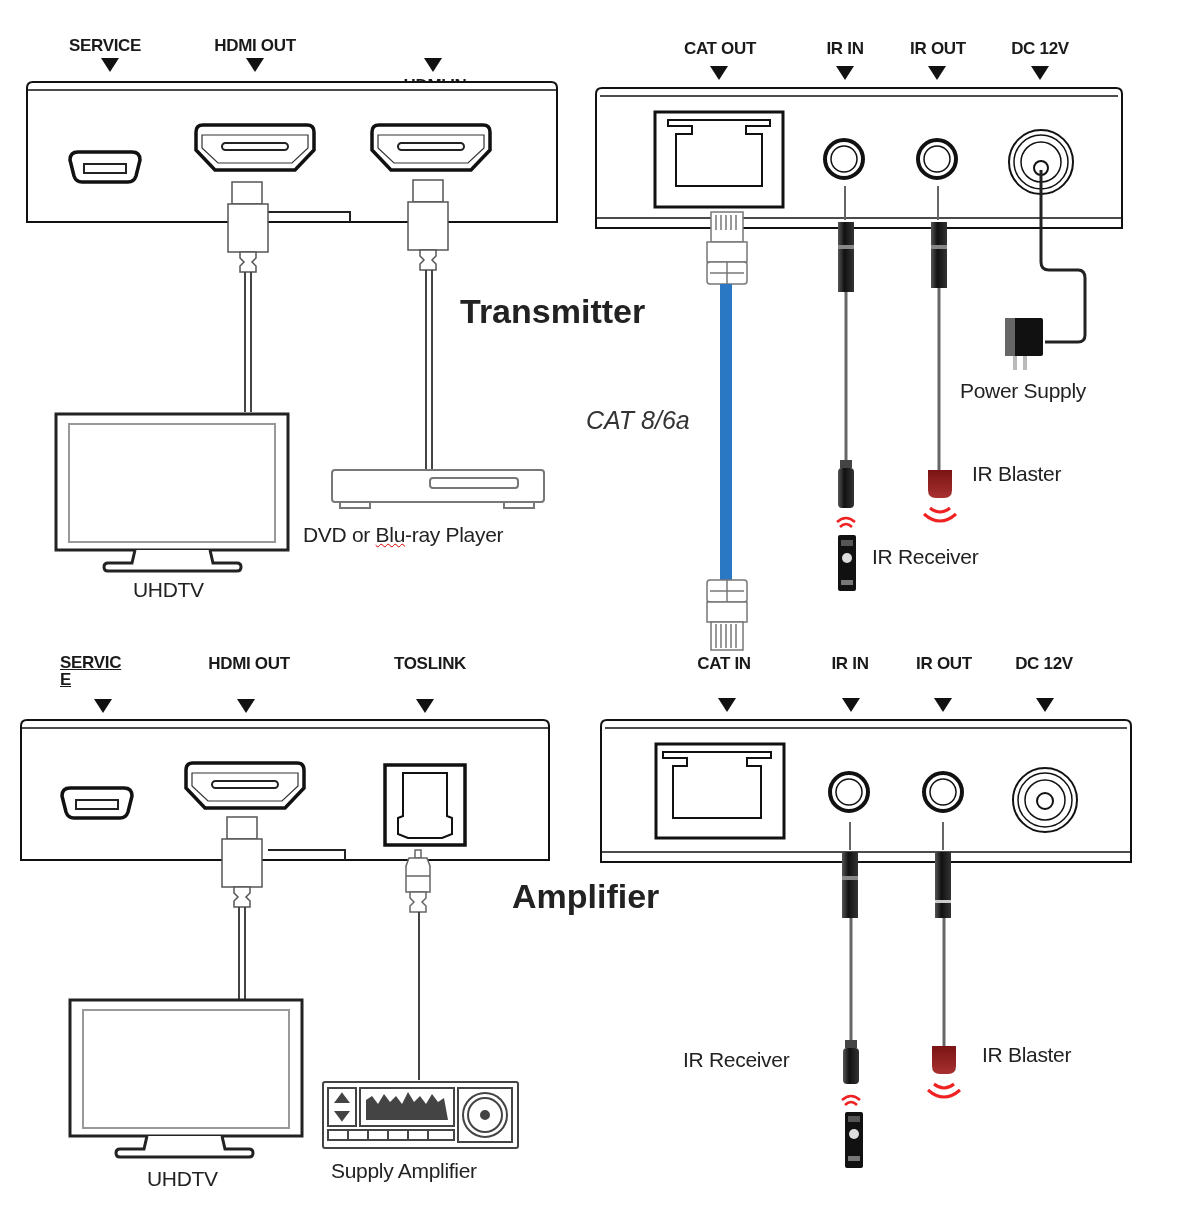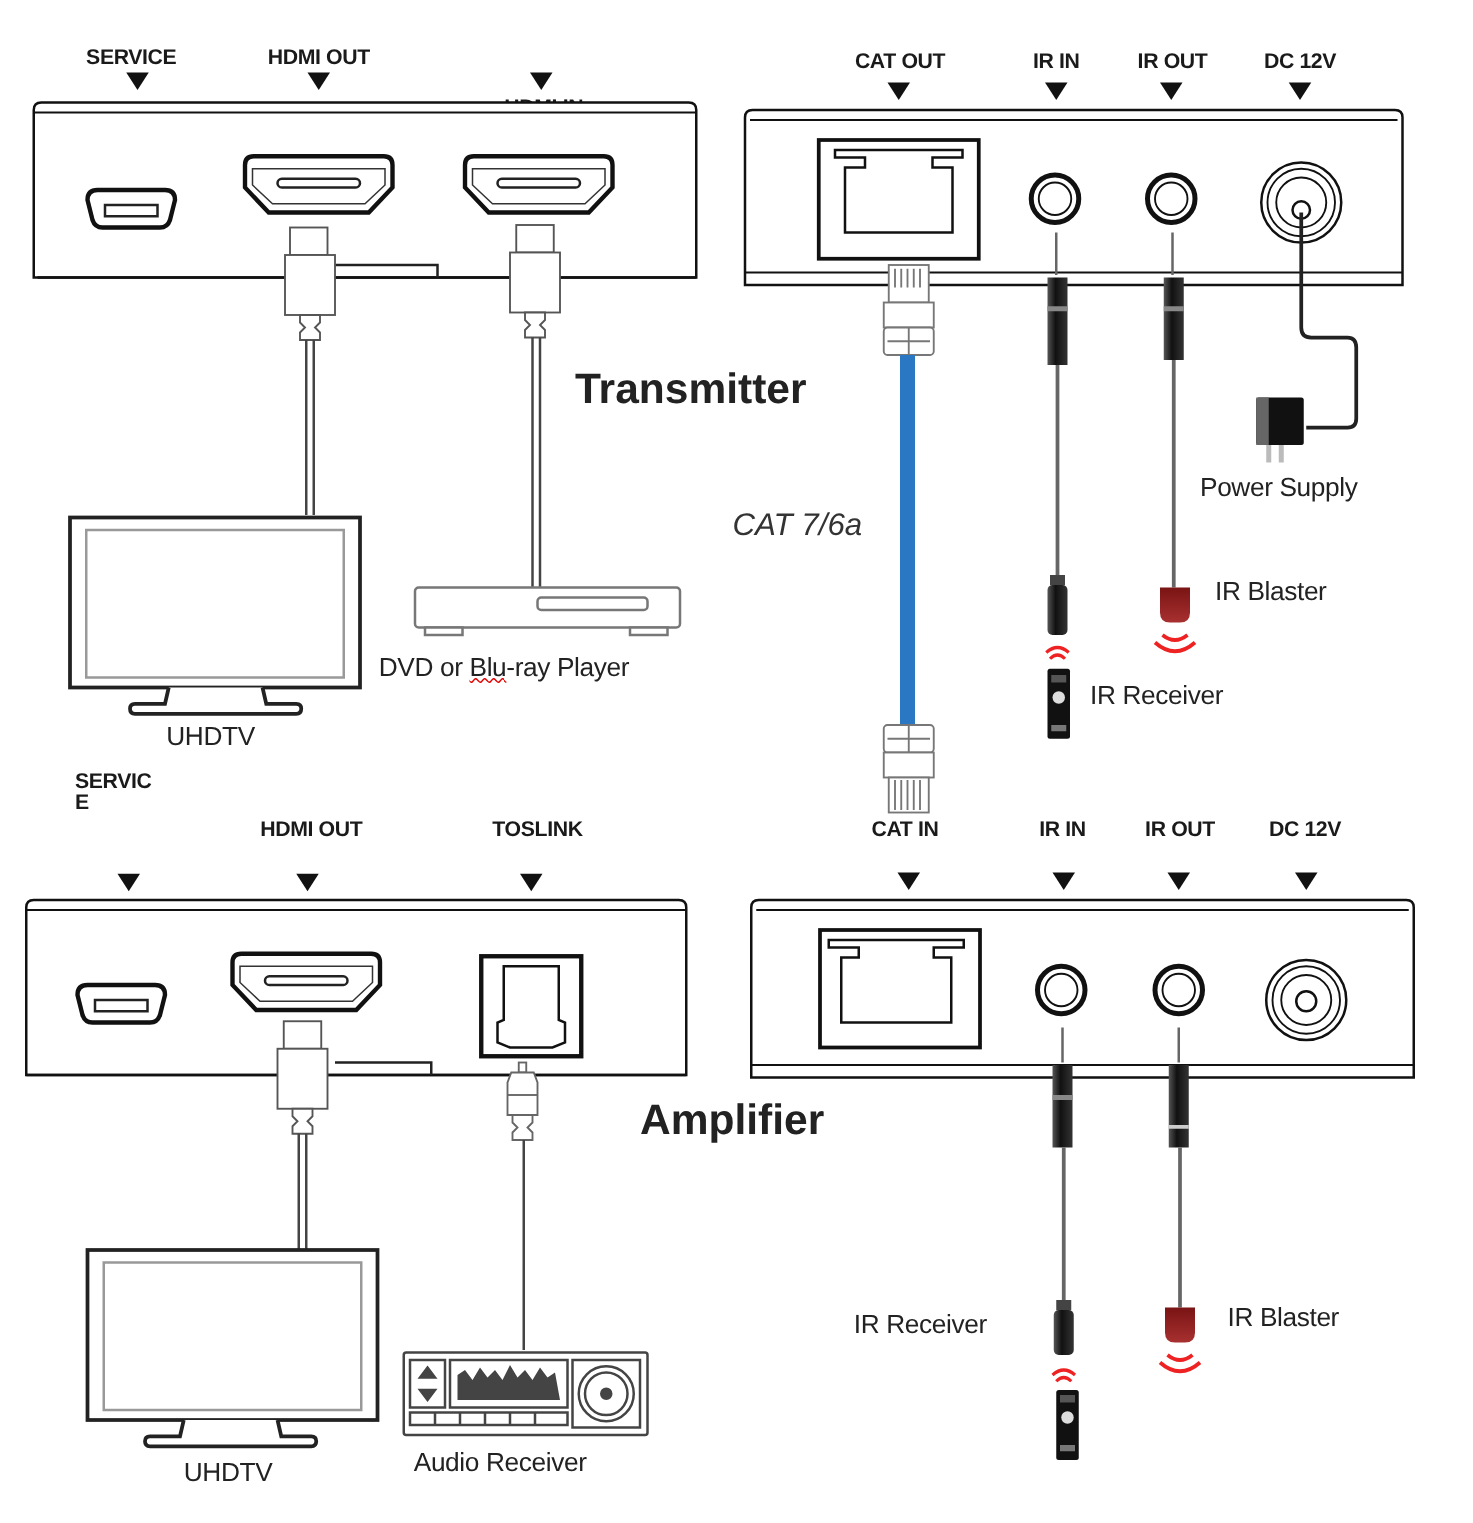--- a/index.html
+++ b/index.html
@@ -29,21 +29,21 @@
 
 <div class="port-label" style="left:720px; top:40px;">CAT OUT</div>
 <div class="port-label" style="left:845px; top:40px;">IR IN</div>
 <div class="port-label" style="left:938px; top:40px;">IR OUT</div>
 <div class="port-label" style="left:1040px; top:40px;">DC 12V</div>
 <div class="arrow" style="left:719px; top:66px;"></div>
 <div class="arrow" style="left:845px; top:66px;"></div>
 <div class="arrow" style="left:937px; top:66px;"></div>
 <div class="arrow" style="left:1040px; top:66px;"></div>
 
-<div class="port-label left" style="left:60px; top:616px;">
+<div class="port-label left" style="left:60px; top:654px;text-decoration:underline;">
   <span>SERVIC</span><br>
   <span>E</span>
 </div>
 <div class="port-label" style="left:249px; top:655px;">HDMI OUT</div>
 <div class="port-label" style="left:430px; top:655px;">TOSLINK</div>
 <div class="arrow" style="left:103px; top:699px;"></div>
 <div class="arrow" style="left:246px; top:699px;"></div>
 <div class="arrow" style="left:425px; top:699px;"></div>
 
 <div class="port-label" style="left:724px; top:655px;">CAT IN</div>
@@ -335,24 +335,24 @@
   </g>
   <g fill="none" stroke="#ee2222" stroke-width="3">
     <path d="M928,1090 Q944,1104 960,1090"></path>
       <path d="M934,1084 Q944,1092 954,1084"></path>
   </g>
 </svg>
 
 <div class="section-title" style="left:460px; top:252px;margin-top:40px;">Transmitter</div>
 <div class="section-title" style="left:512px; top:877px;">Amplifier</div>
 
-<div class="cable-label" style="left:586px; top:406px;">CAT 7/6a</div>
+<div class="cable-label" style="left:586px; top:406px;">CAT 8/6a</div>
 
 <div class="device-label" style="left:133px; top:578px;">UHDTV</div>
 <div class="device-label" style="left:303px; top:523px;"><span>DVD or </span><span class="spell">Blu</span><span>-ray Player</span></div>
 <div class="device-label" style="left:960px; top:379px;">Power Supply</div>
 <div class="device-label" style="left:972px; top:462px;">IR Blaster</div>
 <div class="device-label" style="left:872px; top:545px;">IR Receiver</div>
 
 <div class="device-label" style="left:147px; top:1167px;">UHDTV</div>
-<div class="device-label" style="left:331px; top:1159px;">Audio Receiver</div>
+<div class="device-label" style="left:331px; top:1159px;">Supply Amplifier</div>
 <div class="device-label" style="left:683px; top:1048px;">IR Receiver</div>
 <div class="device-label" style="left:982px; top:1043px;">IR Blaster</div>
 
 </body></html>

